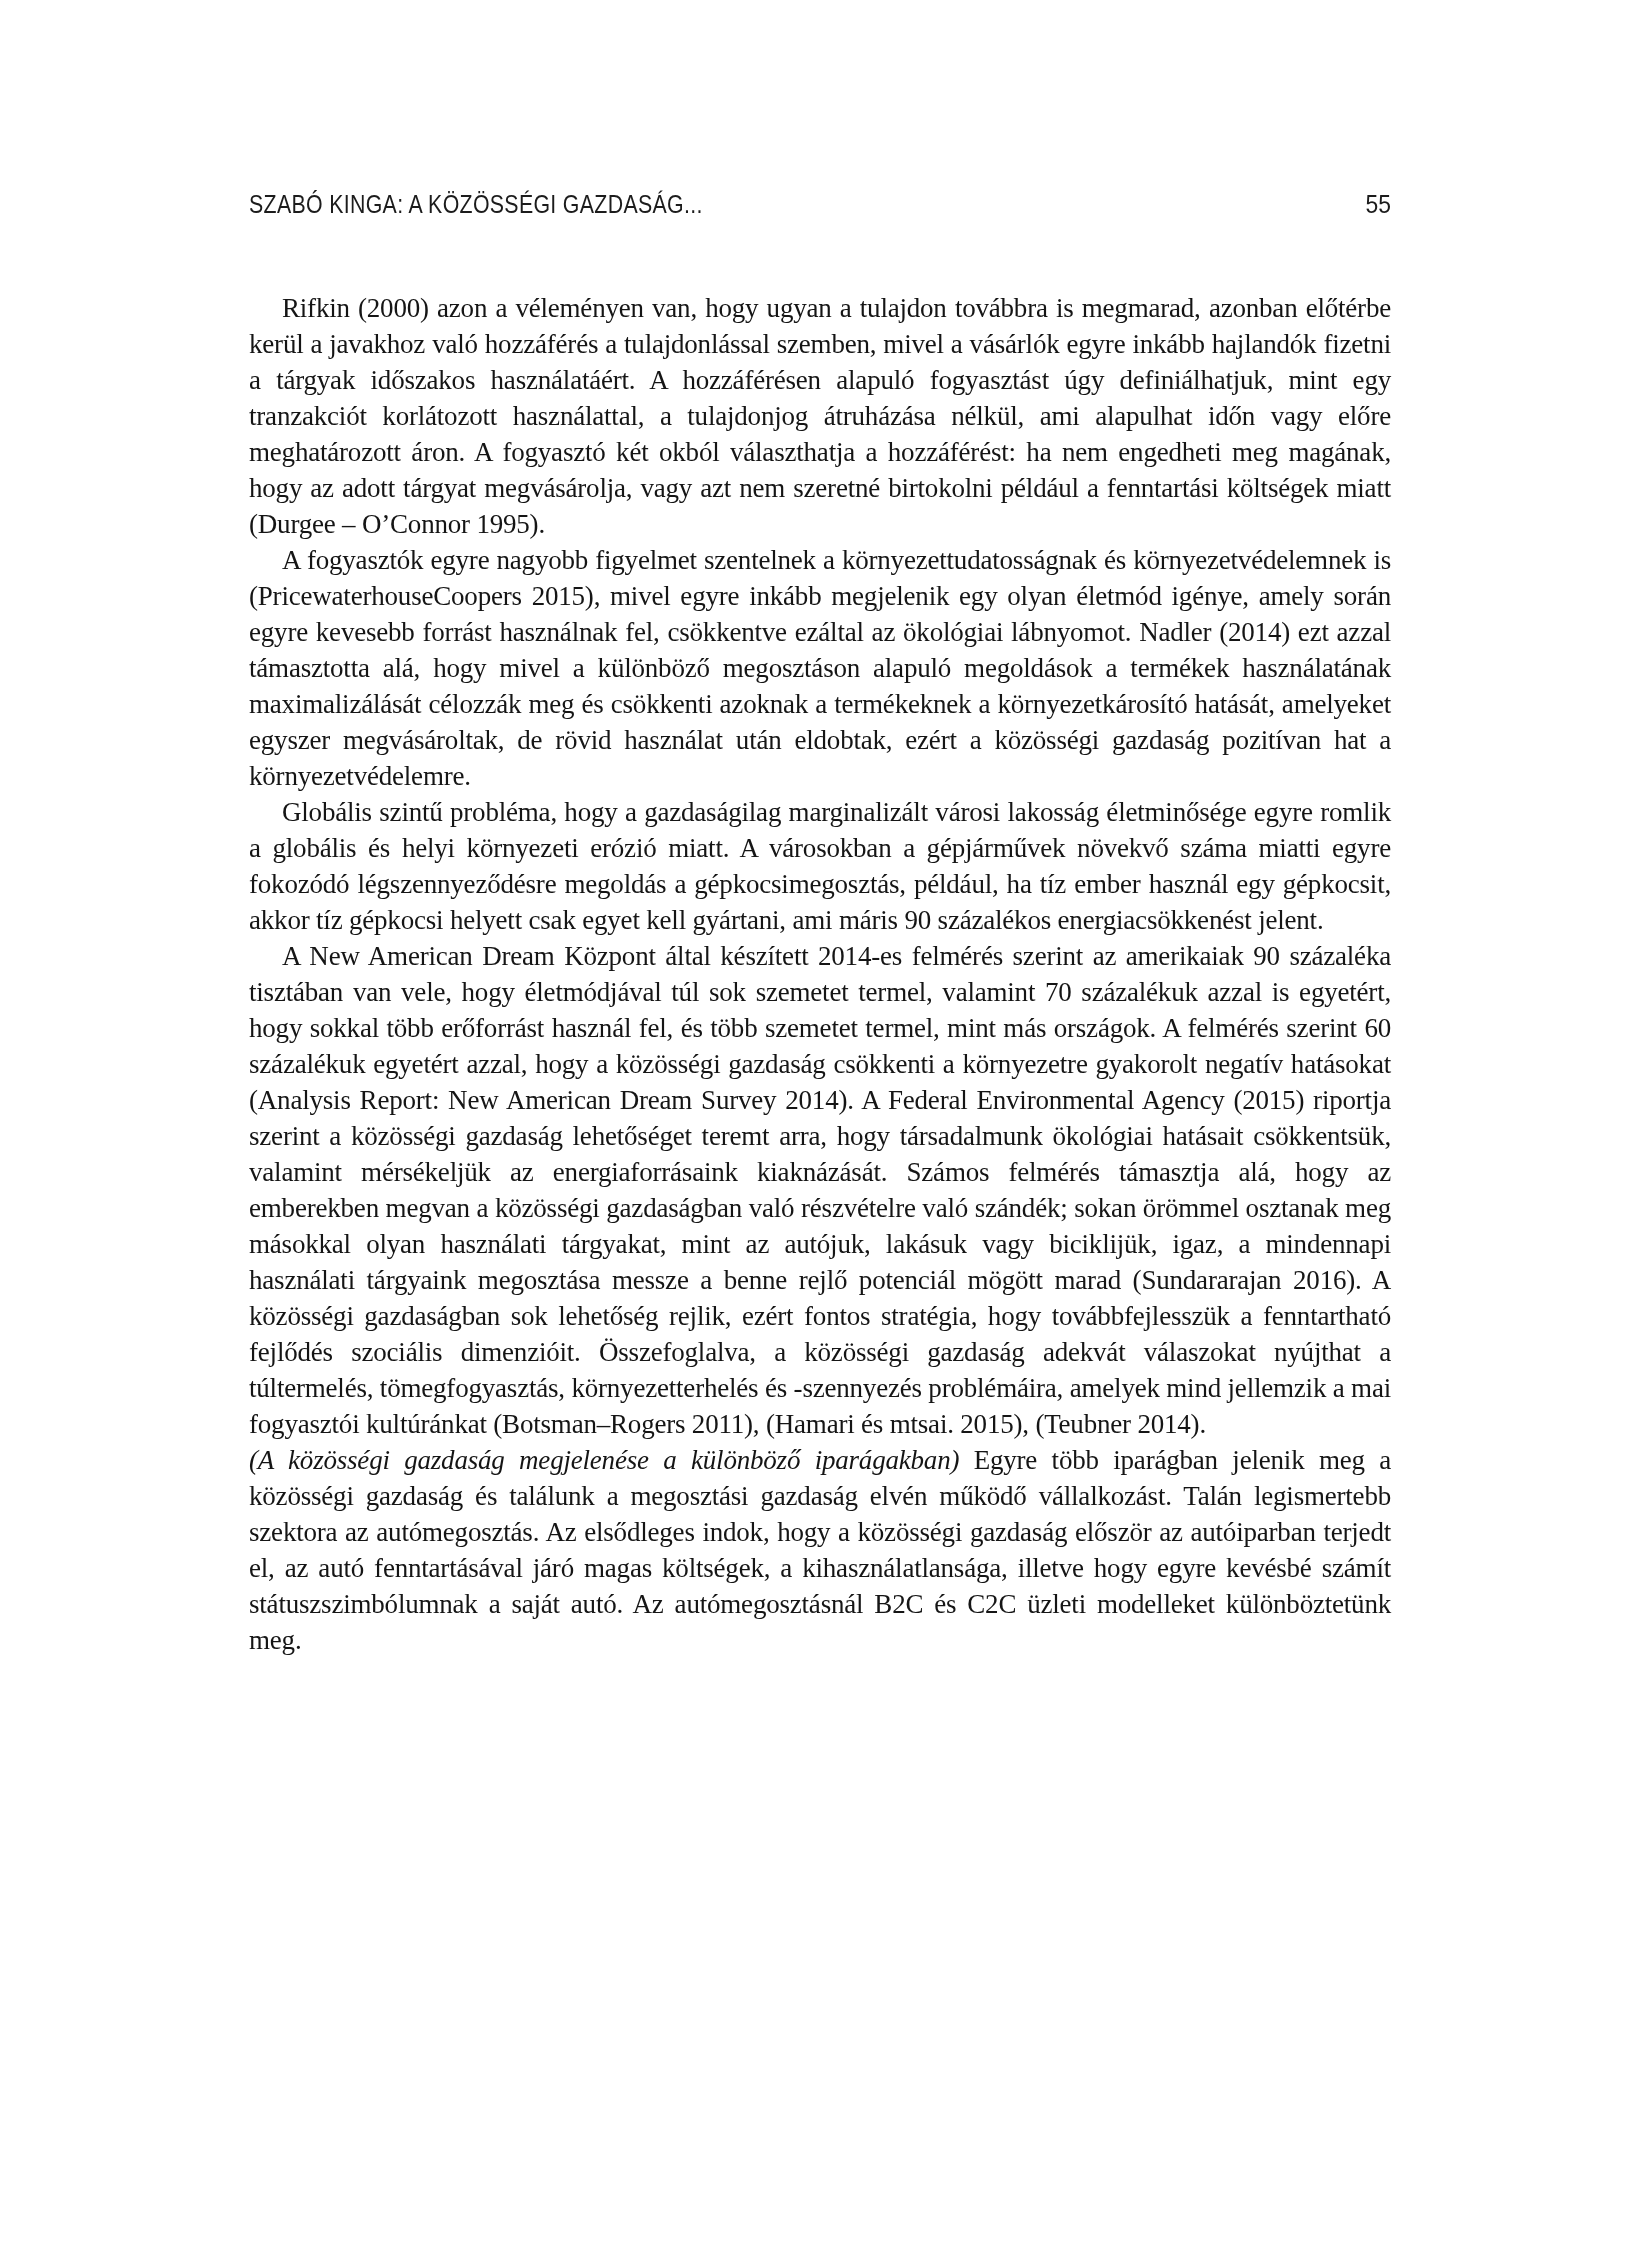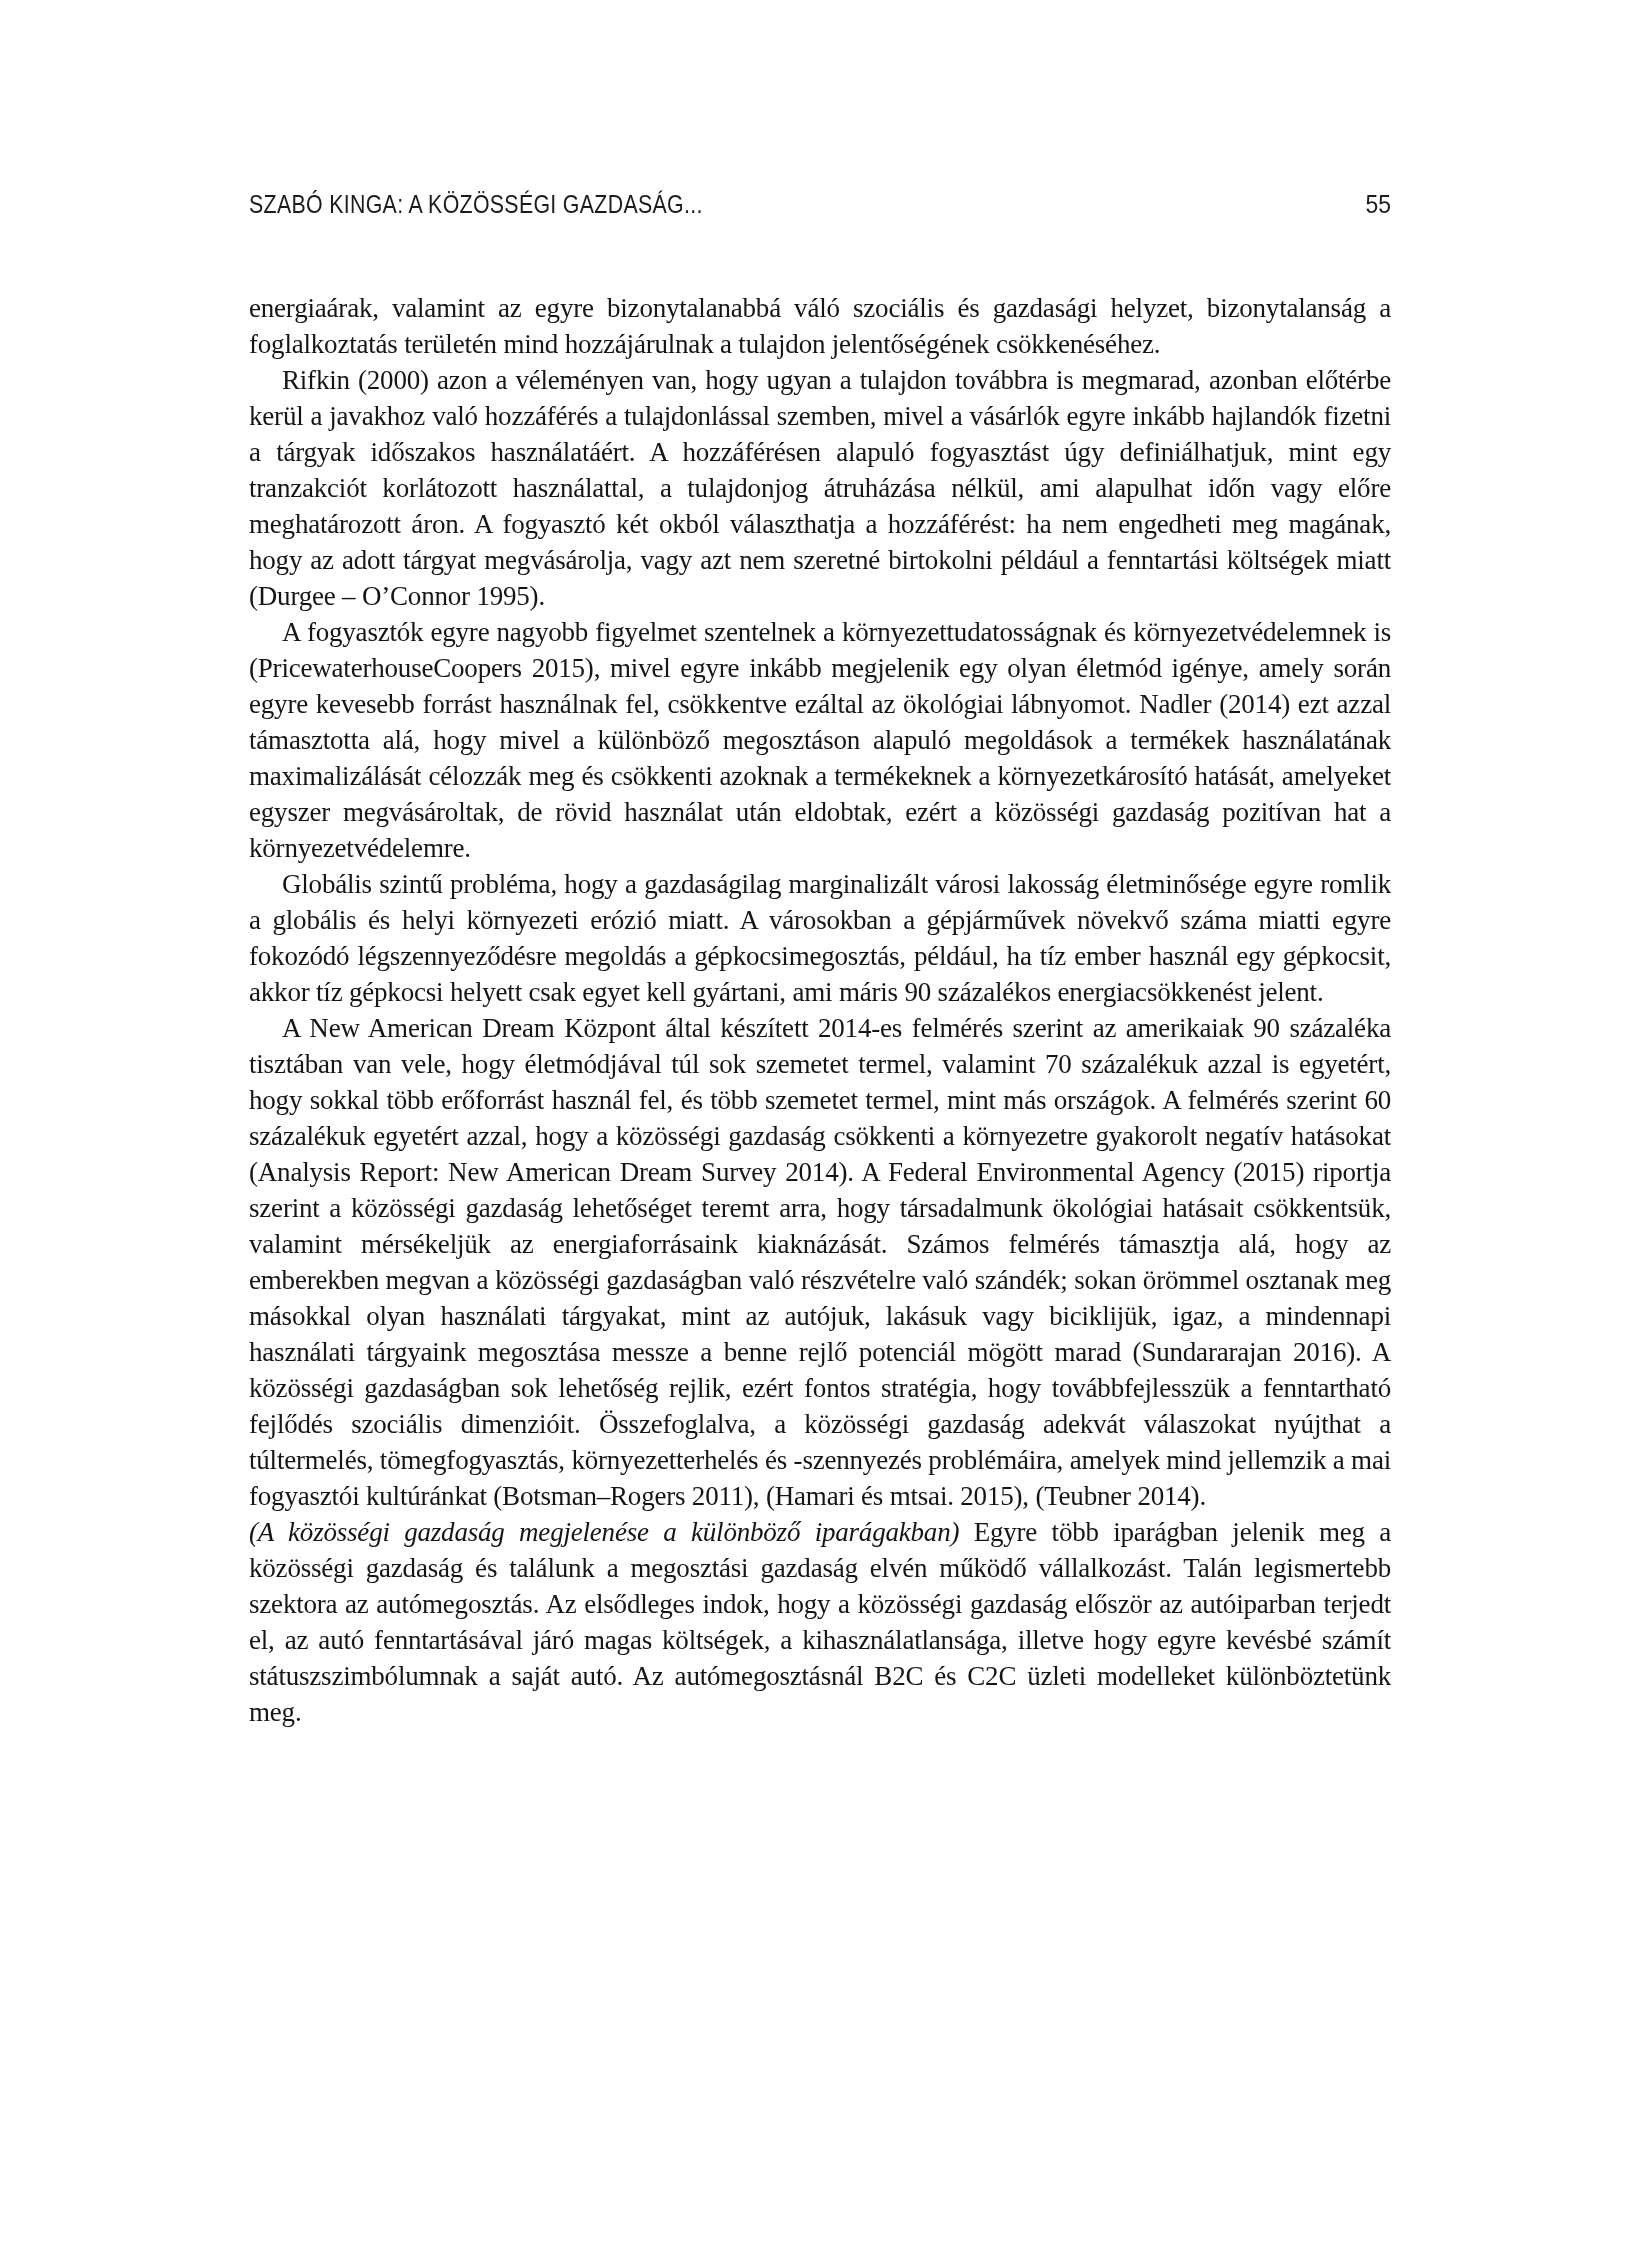--- a/index.html
+++ b/index.html
@@ -83,21 +83,20 @@
 <body>
 
 <div class="page">
 
   <header class="running-head">
     <span class="rh-title">SZABÓ KINGA: A KÖZÖSSÉGI GAZDASÁG...</span>
     <span class="rh-page">55</span>
   </header>
 
   <main class="text-block">
-    <p class="para noindent">energiaárak, valamint az egyre bizonytalanabbá váló szociális és gazdasági helyzet, bizonytalanság a foglalkoztatás területén mind hozzájárulnak a tulajdon jelentőségének csökkenéséhez.</p>
     <p class="para">Rifkin (2000) azon a véleményen van, hogy ugyan a tulajdon továbbra is megmarad, azonban előtérbe kerül a javakhoz való hozzáférés a tulajdonlással szemben, mivel a vásárlók egyre inkább hajlandók fizetni a tárgyak időszakos használatáért. A hozzáférésen alapuló fogyasztást úgy definiálhatjuk, mint egy tranzakciót korlátozott használattal, a tulajdonjog átruházása nélkül, ami alapulhat időn vagy előre meghatározott áron. A fogyasztó két okból választhatja a hozzáférést: ha nem engedheti meg magának, hogy az adott tárgyat megvásárolja, vagy azt nem szeretné birtokolni például a fenntartási költségek miatt (Durgee – O’Connor 1995).</p>
     <p class="para">A fogyasztók egyre nagyobb figyelmet szentelnek a környezettudatosságnak és környezetvédelemnek is (PricewaterhouseCoopers 2015), mivel egyre inkább megjelenik egy olyan életmód igénye, amely során egyre kevesebb forrást használnak fel, csökkentve ezáltal az ökológiai lábnyomot. Nadler (2014) ezt azzal támasztotta alá, hogy mivel a különböző megosztáson alapuló megoldások a termékek használatának maximalizálását célozzák meg és csökkenti azoknak a termékeknek a környezetkárosító hatását, amelyeket egyszer megvásároltak, de rövid használat után eldobtak, ezért a közösségi gazdaság pozitívan hat a környezetvédelemre.</p>
     <p class="para">Globális szintű probléma, hogy a gazdaságilag marginalizált városi lakosság életminősége egyre romlik a globális és helyi környezeti erózió miatt. A városokban a gépjárművek növekvő száma miatti egyre fokozódó légszennyeződésre megoldás a gépkocsimegosztás, például, ha tíz ember használ egy gépkocsit, akkor tíz gépkocsi helyett csak egyet kell gyártani, ami máris 90 százalékos energiacsökkenést jelent.</p>
     <p class="para">A New American Dream Központ által készített 2014-es felmérés szerint az amerikaiak 90 százaléka tisztában van vele, hogy életmódjával túl sok szemetet termel, valamint 70 százalékuk azzal is egyetért, hogy sokkal több erőforrást használ fel, és több szemetet termel, mint más országok. A felmérés szerint 60 százalékuk egyetért azzal, hogy a közösségi gazdaság csökkenti a környezetre gyakorolt negatív hatásokat (Analysis Report: New American Dream Survey 2014). A Federal Environmental Agency (2015) riportja szerint a közösségi gazdaság lehetőséget teremt arra, hogy társadalmunk ökológiai hatásait csökkentsük, valamint mérsékeljük az energiaforrásaink kiaknázását. Számos felmérés támasztja alá, hogy az emberekben megvan a közösségi gazdaságban való részvételre való szándék; sokan örömmel osztanak meg másokkal olyan használati tárgyakat, mint az autójuk, lakásuk vagy biciklijük, igaz, a mindennapi használati tárgyaink megosztása messze a benne rejlő potenciál mögött marad (Sundararajan 2016). A közösségi gazdaságban sok lehetőség rejlik, ezért fontos stratégia, hogy továbbfejlesszük a fenntartható fejlődés szociális dimenzióit. Összefoglalva, a közösségi gazdaság adekvát válaszokat nyújthat a túltermelés, tömegfogyasztás, környezetterhelés és -szennyezés problémáira, amelyek mind jellemzik a mai fogyasztói kultúránkat (Botsman–Rogers 2011), (Hamari és mtsai. 2015), (Teubner 2014).</p>
     <p class="para noindent section-start">
       <em class="lead">(A közösségi gazdaság megjelenése a különböző iparágakban)</em><span> Egyre több iparágban jelenik meg a közösségi gazdaság és találunk a megosztási gazdaság elvén működő vállalkozást. Talán legismertebb szektora az autómegosztás. Az elsődleges indok, hogy a közösségi gazdaság először az autóiparban terjedt el, az autó fenntartásával járó magas költségek, a kihasználatlansága, illetve hogy egyre kevésbé számít státuszszimbólumnak a saját autó. Az autómegosztásnál B2C és C2C üzleti modelleket különböztetünk meg.</span>
     </p>
   </main>
 
   <footer class="running-foot">

